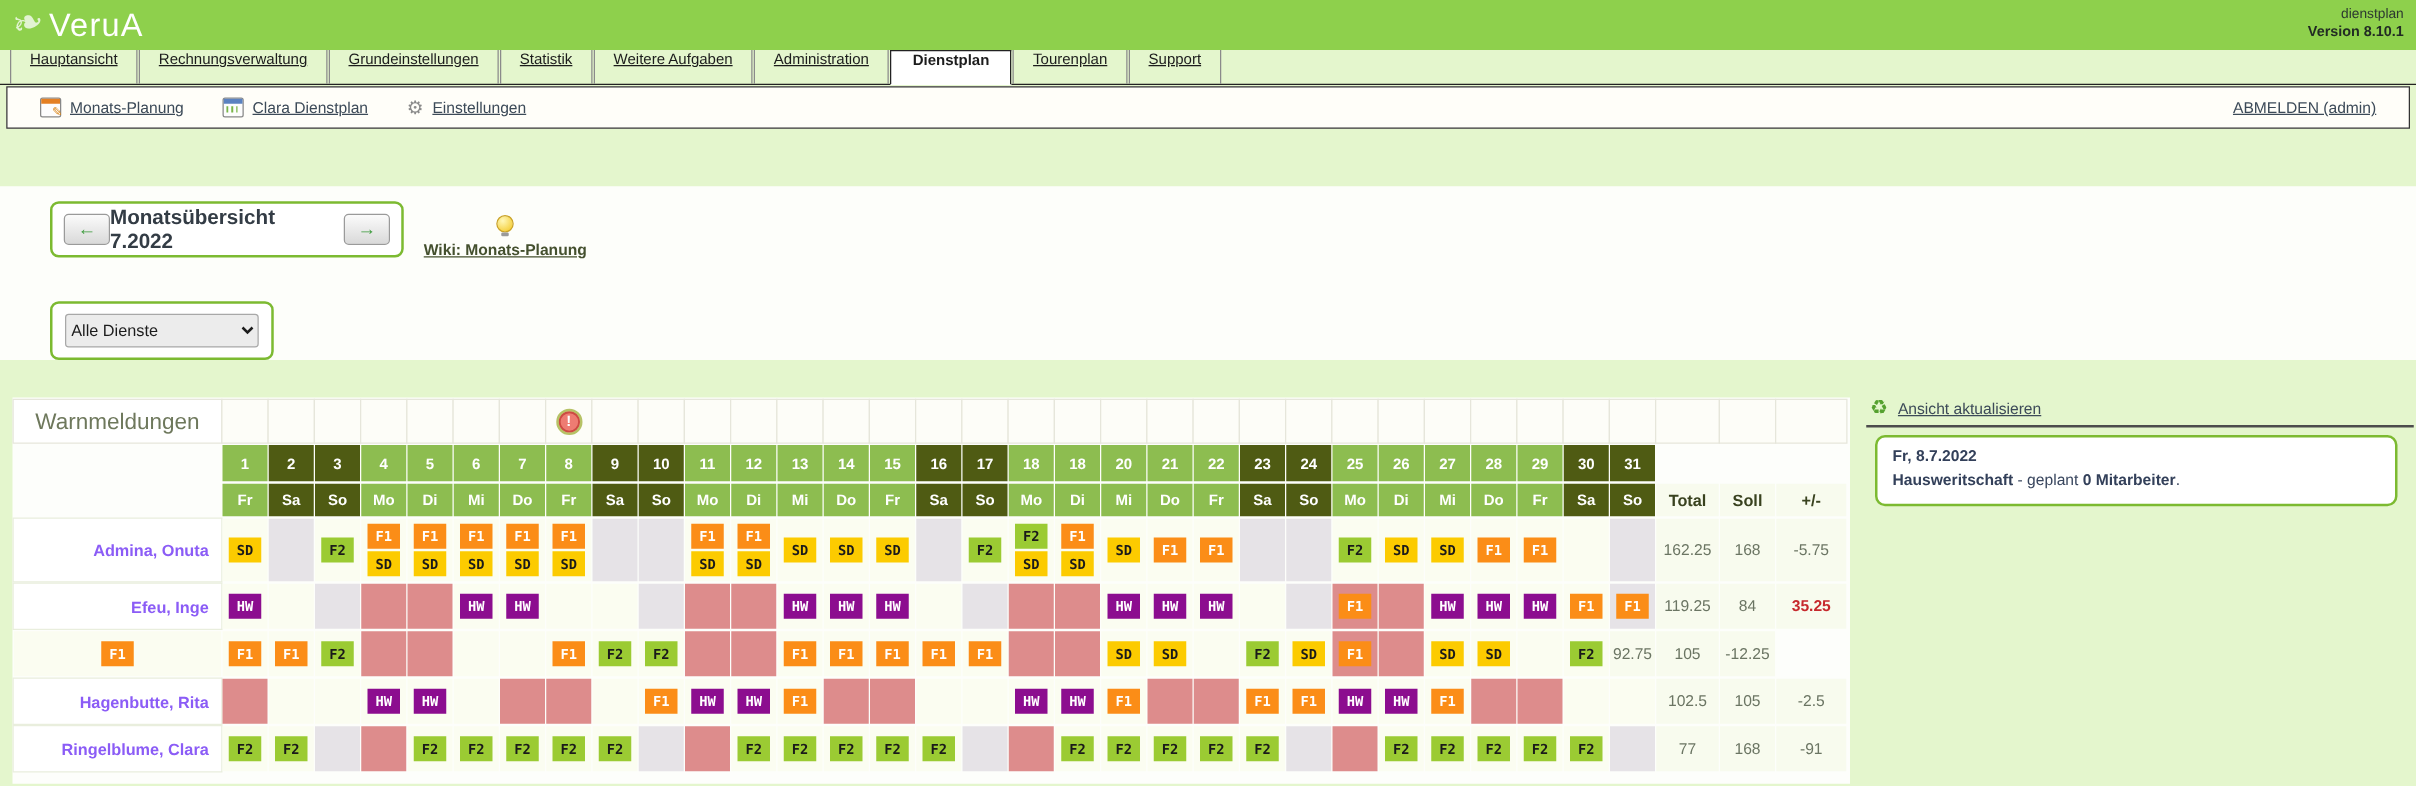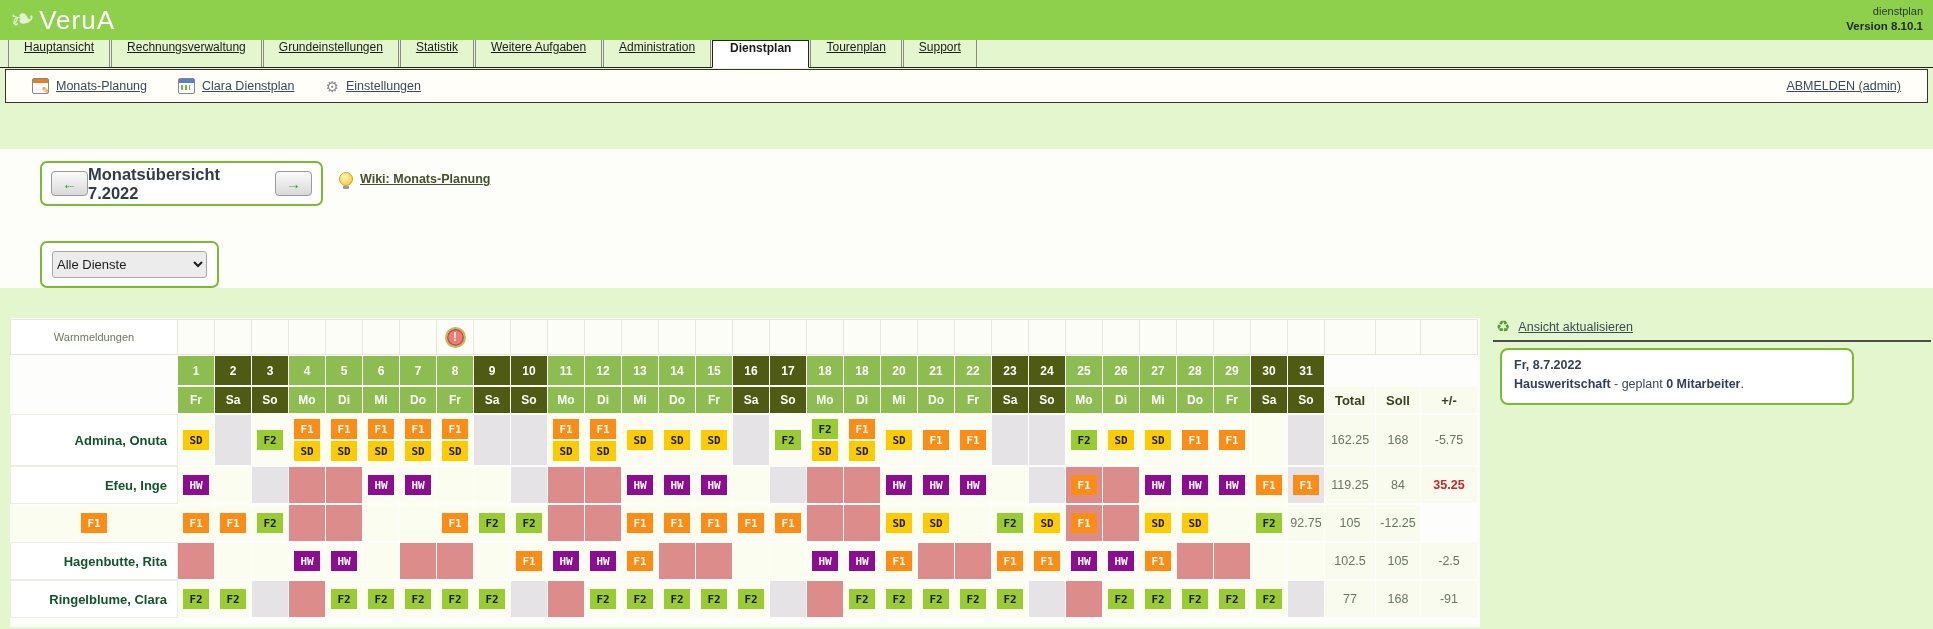--- a/index.html
+++ b/index.html
@@ -40,61 +40,61 @@
   .ico-gear{font-size:15px;color:#8a8a8a;line-height:1;}
   
   .band{position:absolute;top:149px;left:0;width:100%;height:139px;background:#fdfefa;}
   .month-box{position:absolute;left:40px;top:161px;width:283px;height:45px;box-sizing:border-box;
              background:#fff;border:2px solid #7cba31;border-radius:7px;
              display:flex;align-items:center;justify-content:space-between;padding:0 9px;}
   .nav-btn{width:35px;height:23px;border:1px solid #9a9a9a;border-radius:4px;
            background:linear-gradient(#fbfbfb,#d9d9d9);color:#3d9b3d;font-weight:bold;font-size:15px;
            display:flex;align-items:center;justify-content:center;cursor:pointer;line-height:1;}
   .month-title{font-size:16.5px;font-weight:bold;color:#333c45;}
-  .wiki{position:absolute;left:339px;top:172px;display:flex;align-items:center;gap:7px;}
+  .wiki{position:absolute;left:339px;top:172px;display:flex;align-items:center;gap:7px;flex-direction:column;}
   .bulb{width:12px;height:12px;border-radius:50%;border:1px solid #c9a227;position:relative;
         background:radial-gradient(circle at 35% 30%,#fff8b8,#f2c51e);}
   .bulb:after{content:"";position:absolute;left:3px;bottom:-4px;width:6px;height:3px;background:#9a9a9a;border-radius:1px;}
   .wiki a{font-size:12.5px;font-weight:bold;color:#44502e;text-decoration:underline;}
   .filter-box{position:absolute;left:40px;top:241px;width:179px;height:47px;box-sizing:border-box;
               background:#fff;border:2px solid #7cba31;border-radius:7px;display:flex;align-items:center;padding:0 10px;}
   .filter-box select{width:157px;height:27px;font-size:13px;font-family:"Liberation Sans",sans-serif;
               background:#ececec;border:1px solid #a8a8a8;border-radius:3px;color:#1c1c1c;}
   
   .panel{position:absolute;left:10px;top:318px;width:1470px;height:307px;background:#fdfefb;padding-top:2px;}
   .roster-grid{display:grid;grid-template-columns:166px repeat(31,36px) 50px 44px 56px;
                column-gap:1px;margin:0 0 2px 1px;}
   .c{display:flex;align-items:center;justify-content:center;flex-direction:column;}
   .r-warn{height:34px;}  .r-num{height:29px;}  .r-dow{height:26px;}
   .r-data{height:36px;}  .r-first{height:50px;}
-  .c-warnlabel{background:#fff;box-shadow:0 0 0 1px #e6e6db;font-size:11px;color:#6e785c;}
+  .c-warnlabel{background:#fff;box-shadow:0 0 0 1px #e6e6db;font-size:18px;color:#6e785c;}
   .c-warn{background:#fdfdf8;box-shadow:0 0 0 1px #e6e6db;}
   .c-blank{background:transparent;}
   .c-num,.c-dow{background:#8dbd50;color:#fff;font-weight:bold;font-size:12px;}
   .c-num.we,.c-dow.we{background:#4f5b13;}
   .c-sumh{background:#f8fbee;color:#39421f;font-weight:bold;font-size:13px;}
   .c-name{background:#fff;box-shadow:0 0 0 1px #e9eedd;align-items:flex-end;justify-content:center;
-          padding-right:10px;box-sizing:border-box;font-weight:bold;font-size:13px;color:#14532d;
+          padding-right:10px;box-sizing:border-box;font-weight:bold;font-size:13px;color:#8b5cf6;
           flex-direction:row;align-items:center;justify-content:flex-end;}
   .c-day{background:#fbfdf1;cursor:pointer;}
   .c-gray{background:#e6e3e7;}
   .c-pink{background:#dd8c8c;}
   .c-sum{background:#f8fbee;color:#6b7563;font-size:12.5px;}
   .c-sum.red{color:#c6282c;font-weight:bold;}
   .badge{width:26px;height:20px;margin:1px 0;display:flex;align-items:center;justify-content:center;
          font-family:"DejaVu Sans Mono",monospace;font-size:11px;font-weight:bold;}
   .warn-badge{width:17px;height:17px;border-radius:50%;background:#ee7c72;border:2px solid #b6c266;
               box-shadow:inset 0 0 0 1.5px #cc4b43;display:flex;align-items:center;justify-content:center;cursor:pointer;}
   .warn-ex{color:#fff;font-weight:bold;font-size:12px;line-height:1;}
   
   .refresh{position:absolute;left:1496px;top:319px;display:flex;align-items:center;gap:8px;}
   .ico-recycle{font-size:16px;color:#55a12f;line-height:1;}
   .refresh a{font-size:12.5px;color:#3c4a58;text-decoration:underline;}
   .hr-line{position:absolute;left:1493px;top:340px;width:438px;border-top:2px solid #4c4c4c;}
-  .info-box{position:absolute;left:1500px;top:348px;width:354px;box-sizing:border-box;background:#fff;
+  .info-box{position:absolute;left:1500px;top:348px;width:418px;box-sizing:border-box;background:#fff;
             border:2px solid #7cba31;border-radius:8px;padding:6px 12px 9px;font-size:12.5px;
             color:#39465e;line-height:1.5;}
   .info-box b{color:#33405a;}
 </style>
 </head>
 <body>
 
 <div class="banner">
   <div class="logo">
     <span class="logo-flourish">❧</span>

